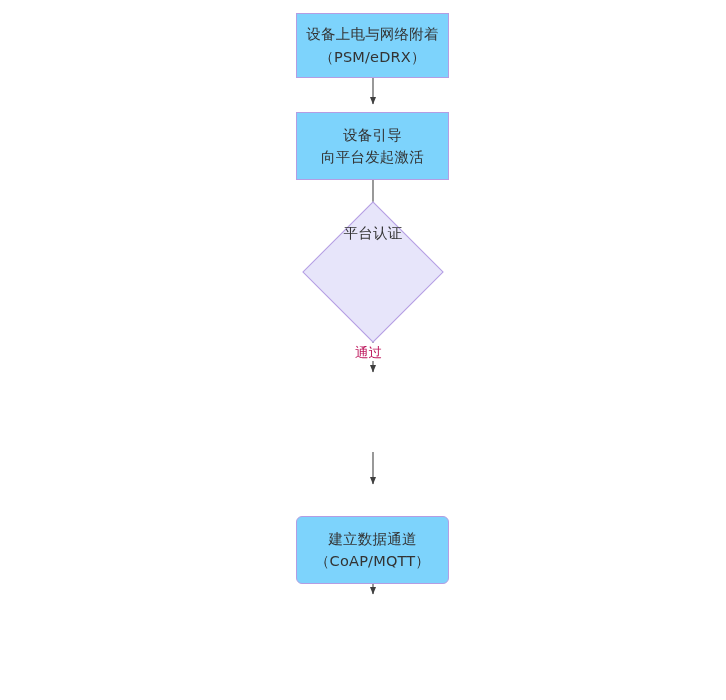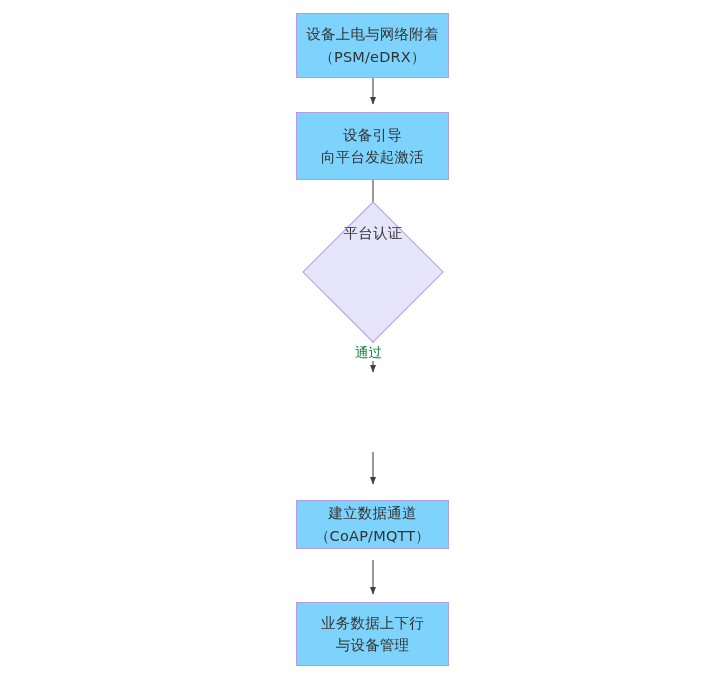--- a/index.html
+++ b/index.html
@@ -66,21 +66,21 @@
     text-align: center;
     color: #333333;
     font-size: 14.5px;
     line-height: 1.55;
     letter-spacing: 0.2px;
     pointer-events: none;
   }
   .edge-label {
     position: absolute;
     background: #ffffff;
-    color: #15803d;
+    color: #be185d;
     font-size: 13.5px;
     line-height: 1.2;
     padding: 1px 3px;
     text-align: center;
     white-space: nowrap;
   }
 </style>
 </head>
 <body>
 
@@ -115,23 +115,19 @@
   <div class="decision" style="left:323px; top:222px;"></div>
   <div class="decision-label" style="left:323px; top:222px; width:100px; height:100px;">
     <span class="node-text">平台认证</span>
   </div>
 
   <div class="edge-label" style="left:352px; top:343px;">
     <span>通过</span>
   </div>
 
 
-  <div class="node" style="left:296px; top:500px; width:153px; height:49px;">
+  <div class="node" style="left:296px; top:516px; width:153px; height:68px;border-radius:6px;">
     <span class="node-text">建立数据通道
 （CoAP/MQTT）</span>
   </div>
 
-  <div class="node" style="left:296px; top:602px; width:153px; height:64px;">
-    <span class="node-text">业务数据上下行
-与设备管理</span>
-  </div>
 
 </div>
 
 </body></html>

